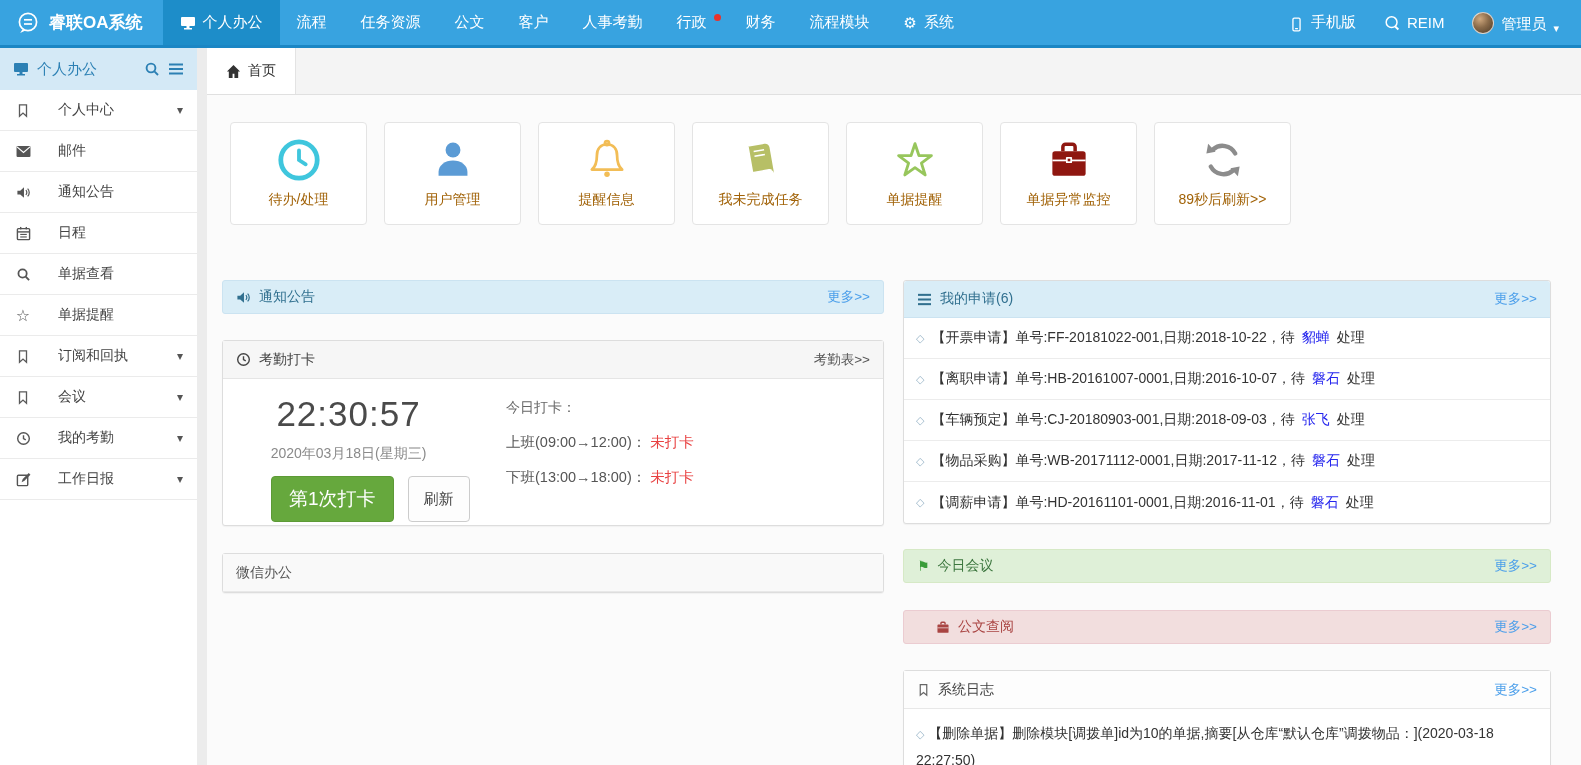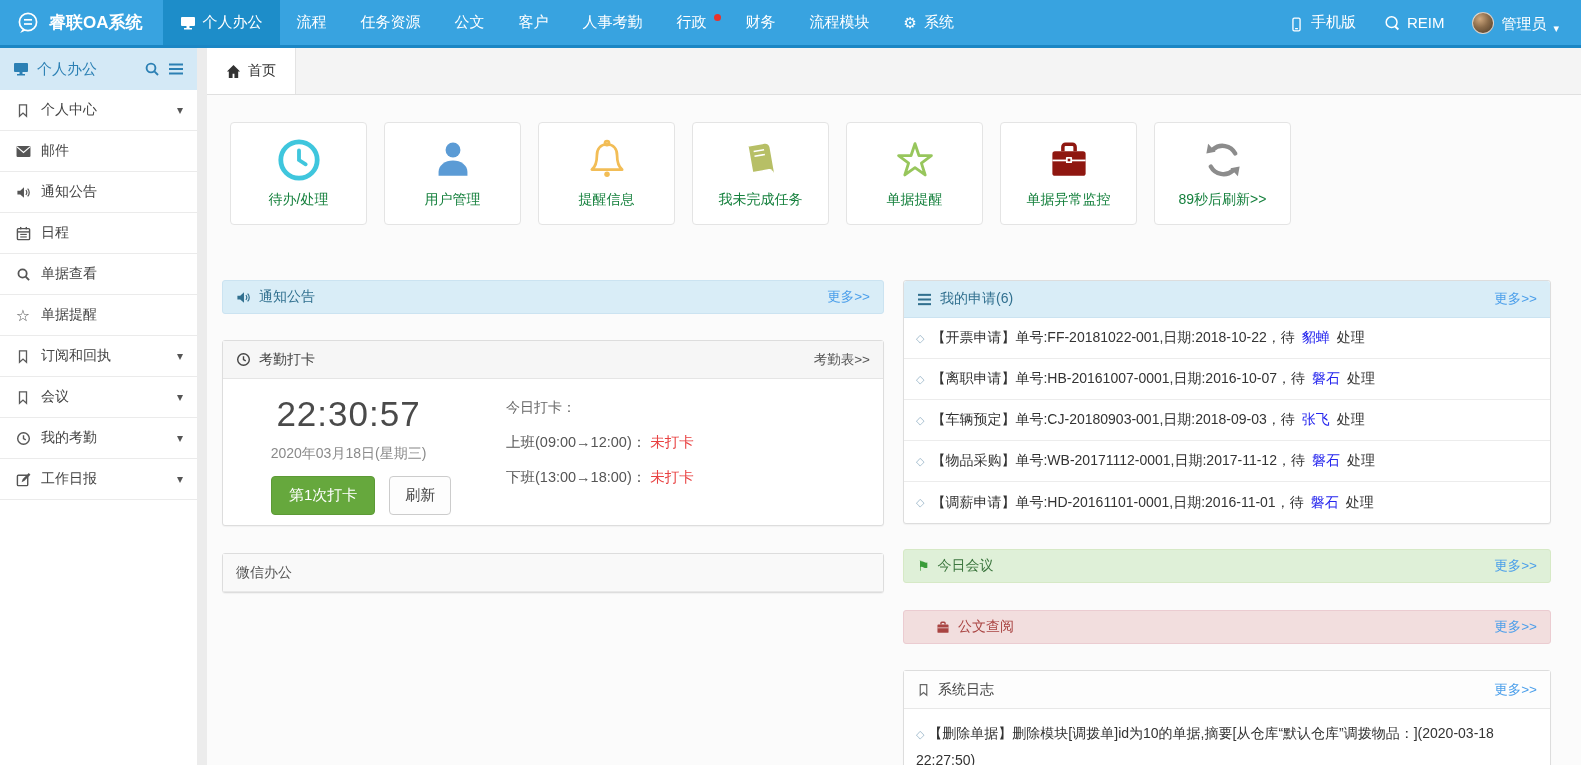--- a/index.html
+++ b/index.html
@@ -17,36 +17,36 @@
   .nav-right .nav-item { padding:0 14px;align-items:flex-end; }
   .dot { position:absolute; right:8px; top:14px; width:7px; height:7px; border-radius:50%; background:#e8322c; }
   .avatar { width:22px; height:22px; border-radius:50%; background:radial-gradient(circle at 35% 30%, #cfa87e 0%, #8a6b4a 45%, #4a3826 100%); border:1px solid rgba(255,255,255,.7); }
   .glyph { line-height:1; }
 
   
   .sidebar { position:absolute; left:0; top:48px; bottom:0; width:197px; background:#fff; }
   .side-strip { position:absolute; left:197px; top:48px; bottom:0; width:10px; background:#ececec; }
   .side-head { height:42px; background:#d4e9f6; color:#2c80b4; display:flex; align-items:center; gap:8px; padding:0 13px; font-size:15px; }
   .side-head .spacer { flex:1; }
-  .side-item { height:41px; display:flex; align-items:center; gap:9px; padding:0 14px; border-bottom:1px solid #ebebeb; color:#444; font-size:14px; cursor:pointer; }
+  .side-item { height:41px; display:flex; align-items:center; gap:26px; padding:0 14px; border-bottom:1px solid #ebebeb; color:#444; font-size:14px; cursor:pointer; }
   .side-item .ic { width:18px; color:#5a5a5a; display:flex; justify-content:center; }
   .side-item .caret { margin-left:auto; color:#555; font-size:12px; }
   .star-glyph { font-size:16px; color:#555; }
 
   
   .content { position:absolute; left:207px; top:48px; right:0; bottom:0; background:#fbfbfb; }
   .tabbar { height:47px; background:#f4f4f4; border-bottom:1px solid #e0e0e0; display:flex; }
   .tab { display:flex; align-items:center; gap:7px; padding:0 19px; background:#fff; border-right:1px solid #e3e3e3; font-size:14px; color:#333; cursor:pointer; }
 
   
   .cards { position:absolute; left:23px; top:74px; display:flex; gap:17px; }
   .card { width:137px; height:103px; background:#fff; border:1px solid #e4e4e4; border-radius:4px;
     display:flex; flex-direction:column; align-items:center; cursor:pointer; }
   .card .icwrap { flex:1; display:flex; align-items:center; justify-content:center; padding-top:6px; }
-  .card .lbl { color:#15803d; font-size:14px; margin-bottom:15px; }
+  .card .lbl { color:#a16207; font-size:14px; margin-bottom:15px; }
 
   
   .leftcol  { position:absolute; left:15px;  top:232px; width:662px; }
   .rightcol { position:absolute; left:696px; top:232px; width:648px; }
   .panel { background:#fff; border:1px solid #ddd; border-radius:3px; box-shadow:0 1px 1px rgba(0,0,0,.04); }
   .p-head { display:flex; align-items:center; gap:8px; padding:0 13px; font-size:14px; }
   .more { margin-left:auto; color:#4a9eea; font-size:13.5px; cursor:pointer; text-decoration:none; }
   .head-only { height:34px; border-radius:3px; }
   .info    { background:#d9edf7; border:1px solid #cbe3f1; color:#31708f; }
   .success { background:#dff0d8; border:1px solid #d6e9c6; color:#3c763e; }
@@ -54,21 +54,21 @@
   .notice-head { margin-bottom:26px; }
 
   
   .att { margin-bottom:27px; }
   .att .p-head { height:38px; background:#f6f6f6; border-bottom:1px solid #e5e5e5; color:#444; }
   .att .p-head .more { color:#555; }
   .att-body { position:relative; height:146px; padding:15px 18px; }
   .clock-time { width:215px; text-align:center; font-size:35px; color:#4a4a4a; letter-spacing:1px; }
   .clock-date { width:215px; text-align:center; font-size:14px; color:#8a8a8a; margin-top:11px; }
   .btn-row { margin-top:13px; margin-left:30px; display:flex; gap:14px; }
-  .btn-green { background:#66a83d; color:#fff; border:1px solid #5d9a36; border-radius:4px; padding:9px 17px; font-size:15px; cursor:pointer; }
+  .btn-green { background:#66a83d; color:#fff; border:1px solid #5d9a36; border-radius:4px; padding:9px 17px; font-size:19px; cursor:pointer; }
   .btn-plain { background:#fdfdfd; color:#444; border:1px solid #ccc; border-radius:4px; padding:9px 15px; font-size:15px; cursor:pointer; }
   .punch-info { position:absolute; left:283px; top:20px; font-size:14px; }
   .punch-info .row { margin-bottom:16px; color:#666; }
   .shift-label { color:#555; font-size:14.5px; }
   .shift-status { color:#e84040; font-size:14.5px; }
 
   
   .wechat .p-head { height:38px; background:#f9f9f9; border-bottom:1px solid #e8e8e8; color:#555; }
   .wechat-body { padding:16px 16px 20px; font-size:14px; color:#555; line-height:30px; }
   .wechat-body .link { color:#4a9eea; cursor:pointer; text-decoration:none; }

